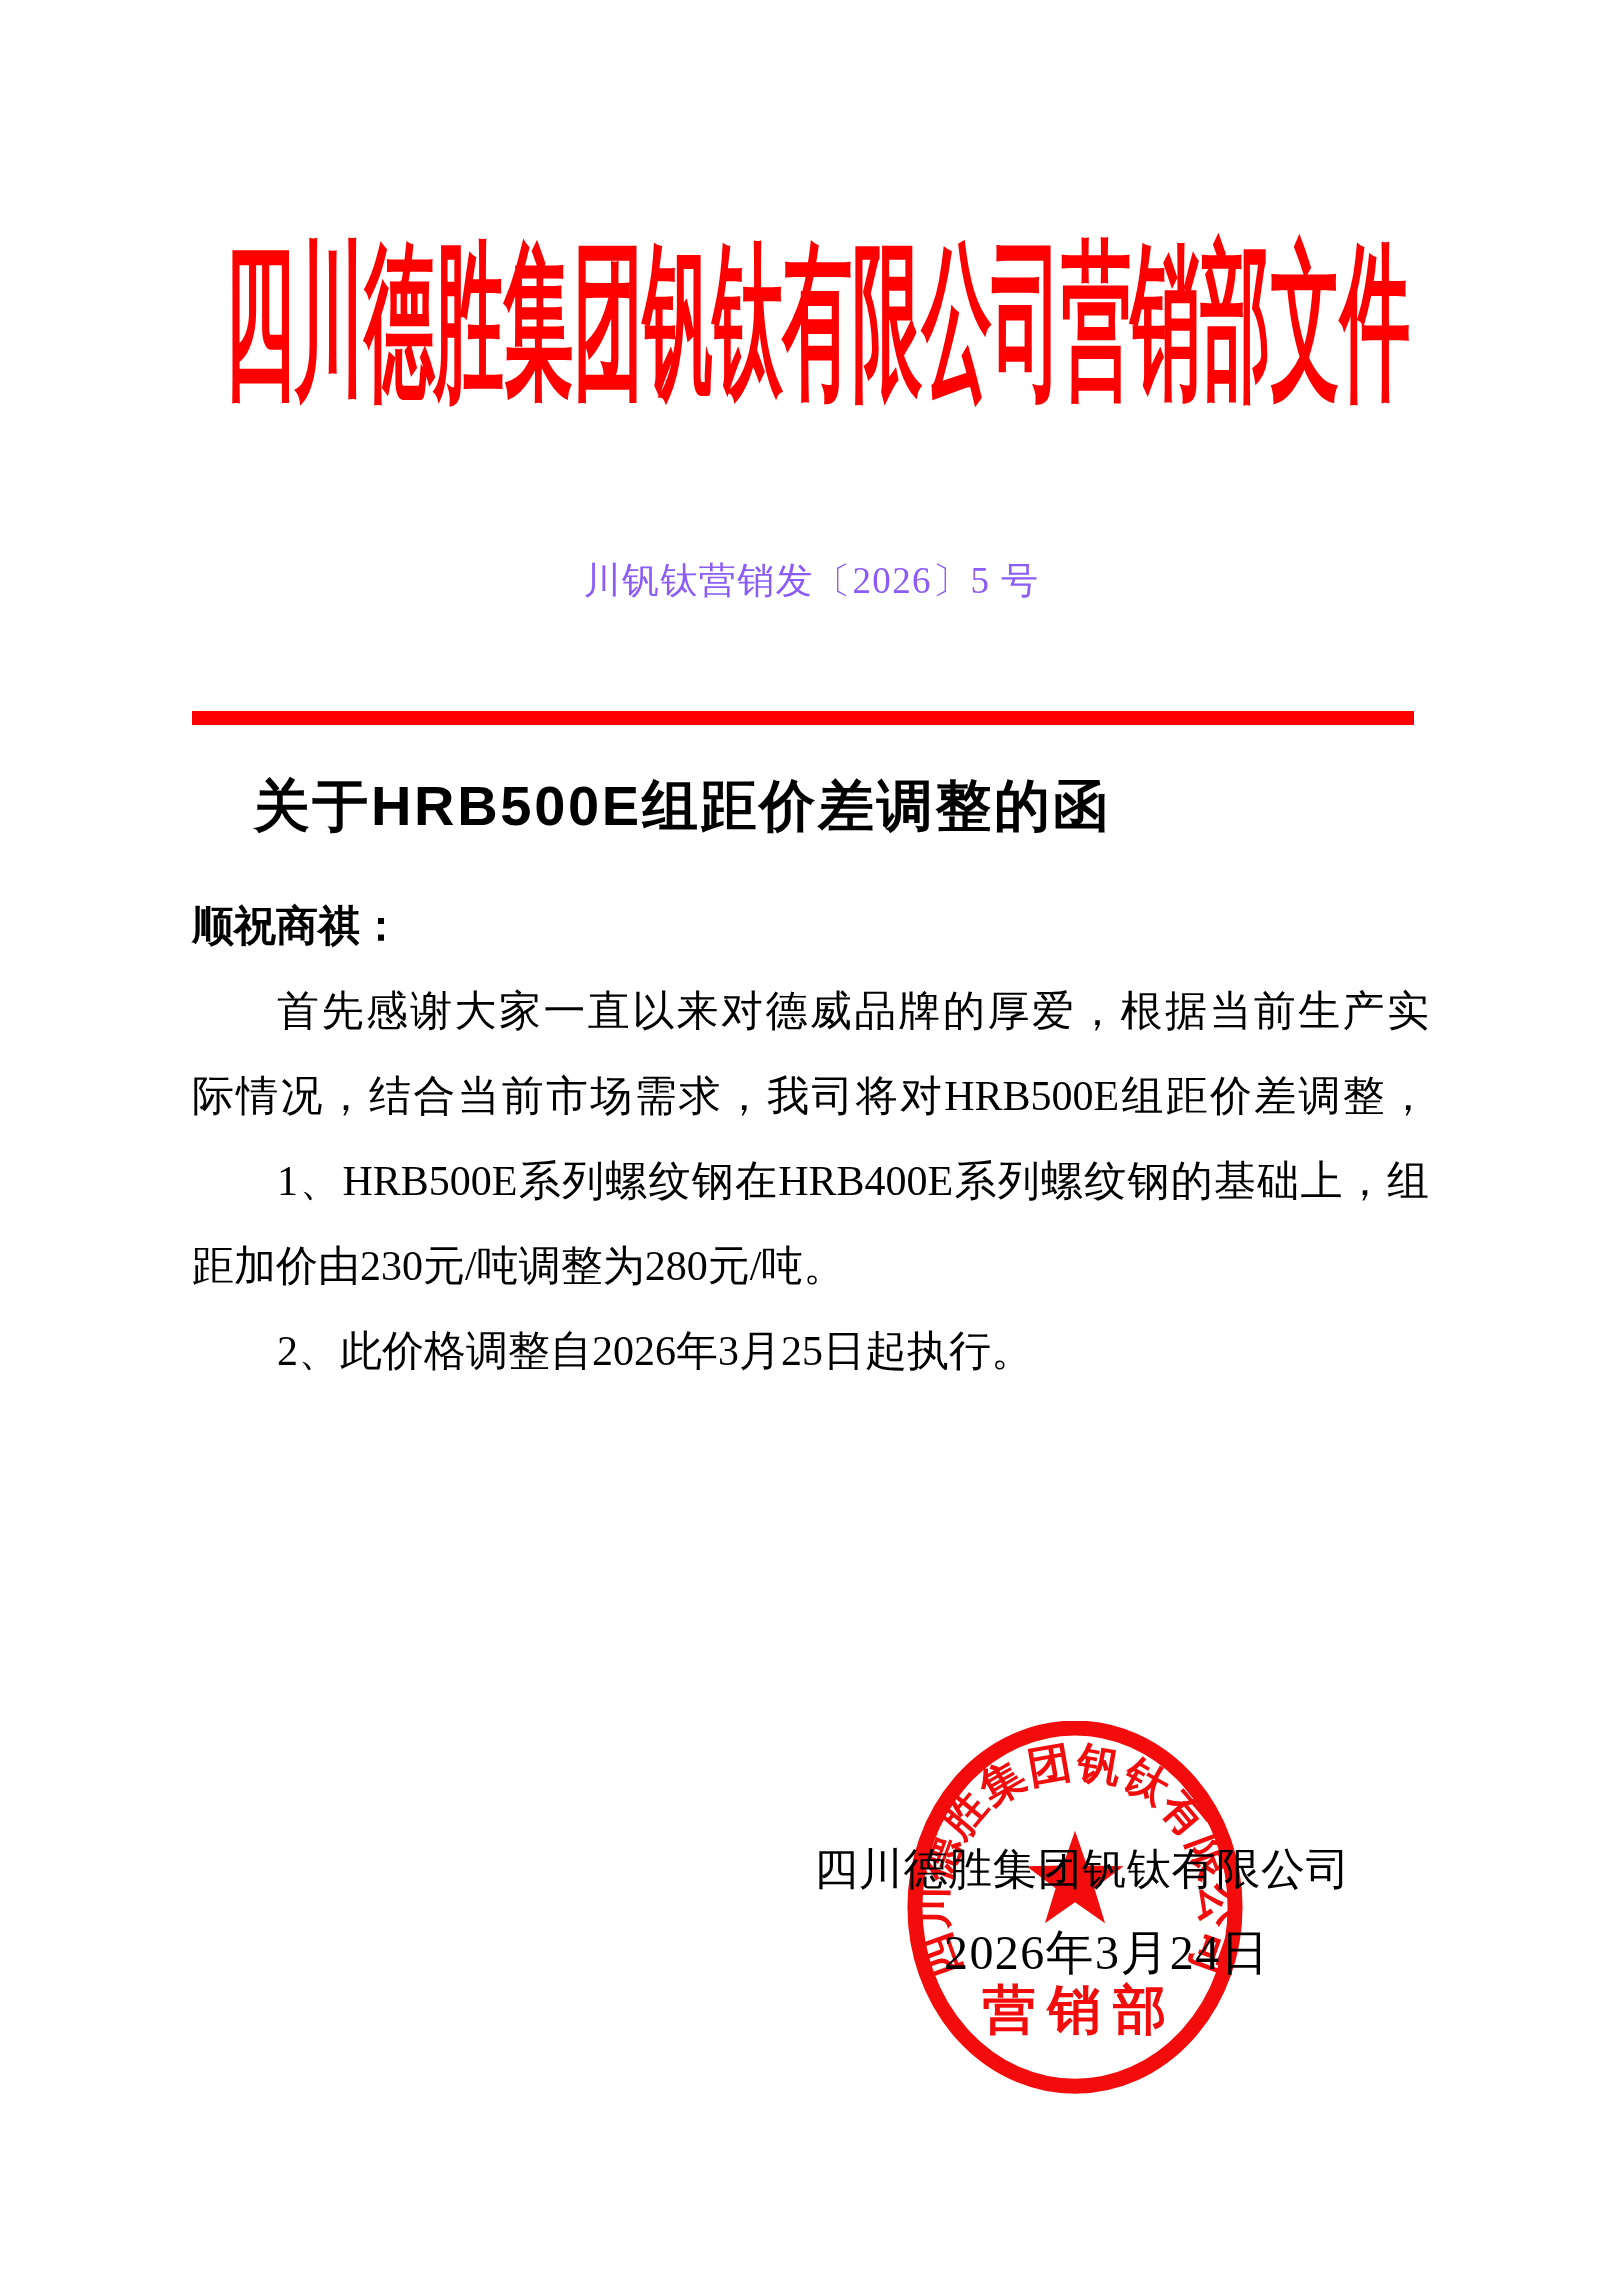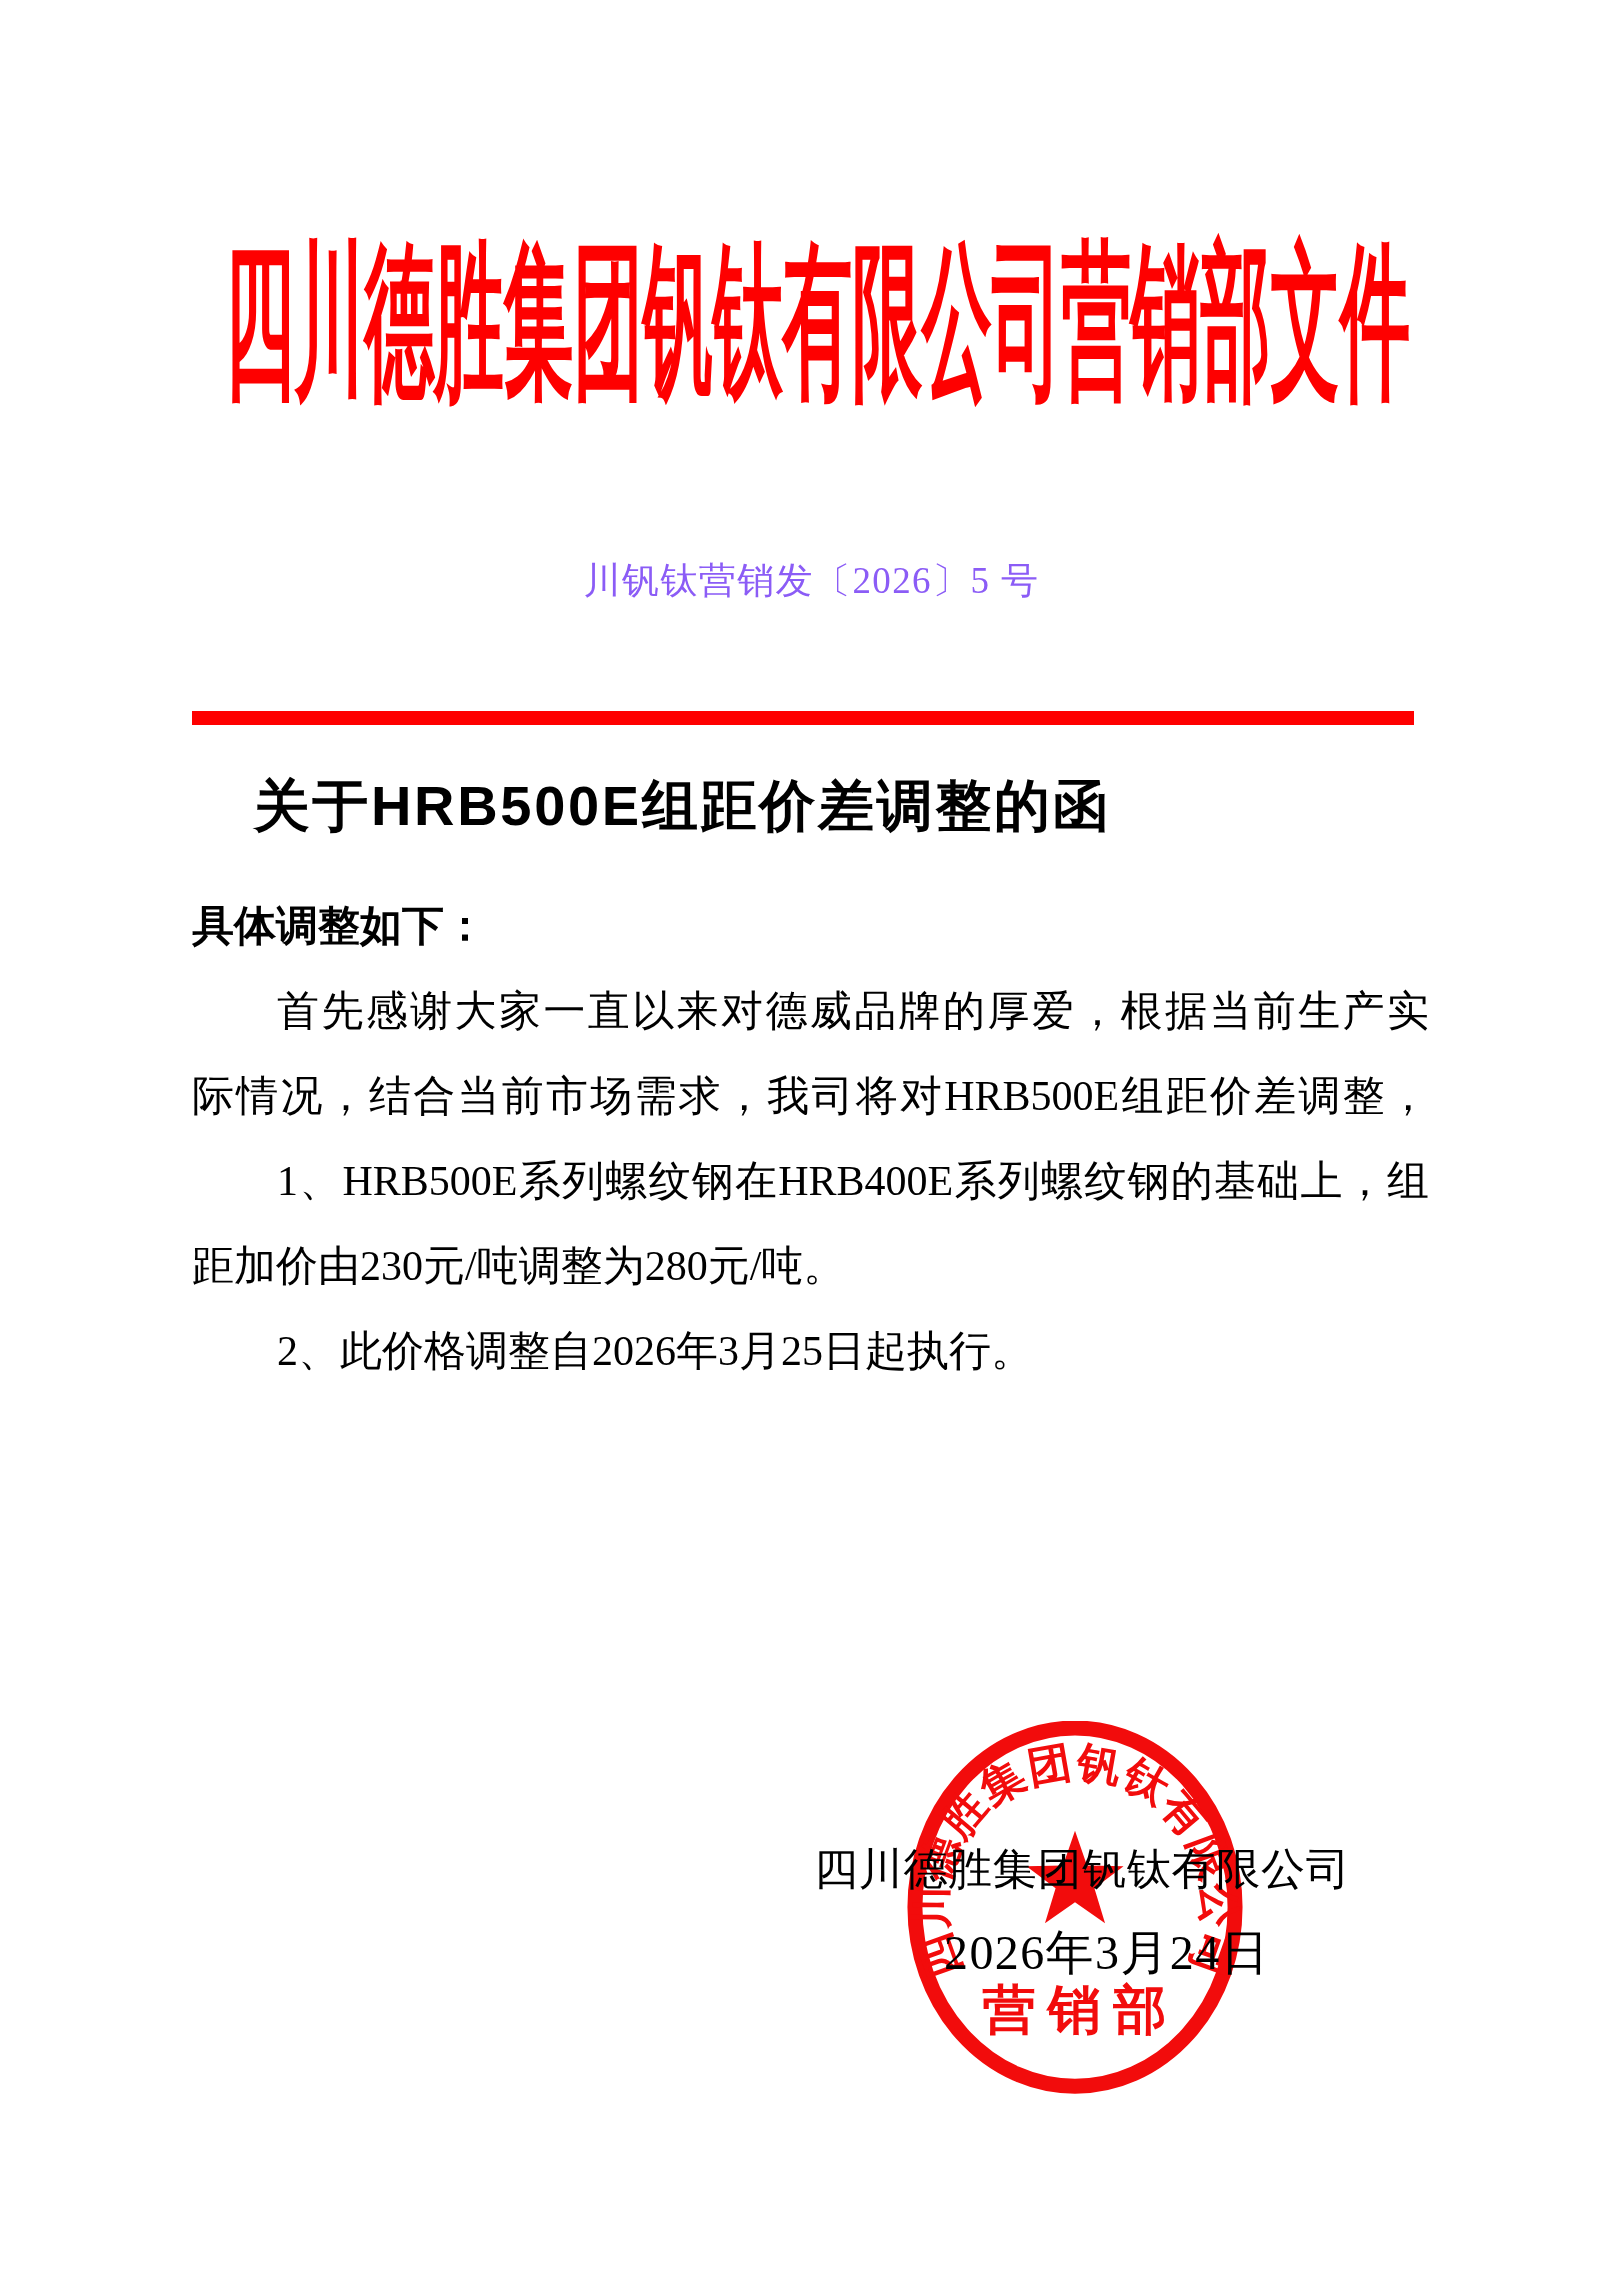--- a/index.html
+++ b/index.html
@@ -86,21 +86,21 @@
 
 <div class="abs banner">四川德胜集团钒钛有限公司营销部文件</div>
 
 <div class="abs doc-number">川钒钛营销发〔2026〕5 号</div>
 
 <div class="abs divider"></div>
 
 <div class="abs subject">关于HRB500E组距价差调整的函</div>
 
 <div class="abs body-block">
-  <div class="bline salutation">具体调整如下：</div>
+  <div class="bline salutation">顺祝商祺：</div>
   <div class="bline stretch indent">首先感谢大家一直以来对德威品牌的厚爱，根据当前生产实</div>
   <div class="bline stretch">际情况，结合当前市场需求，我司将对HRB500E组距价差调整，</div>
   <div class="bline stretch indent">1、HRB500E系列螺纹钢在HRB400E系列螺纹钢的基础上，组</div>
   <div class="bline">距加价由230元/吨调整为280元/吨。</div>
   <div class="bline indent">2、此价格调整自2026年3月25日起执行。</div>
 </div>
 
 <svg class="abs stamp" viewBox="0 0 508 550" xmlns="http://www.w3.org/2000/svg">
   <ellipse class="seal-border" cx="254" cy="273" rx="235" ry="263"></ellipse>
   <polygon class="seal-star" points="254,161 271.6,211.7 325.3,212.8 282.5,245.3 298.1,296.7 254,266 209.9,296.7 225.5,245.3 182.7,212.8 236.4,211.7"></polygon>

